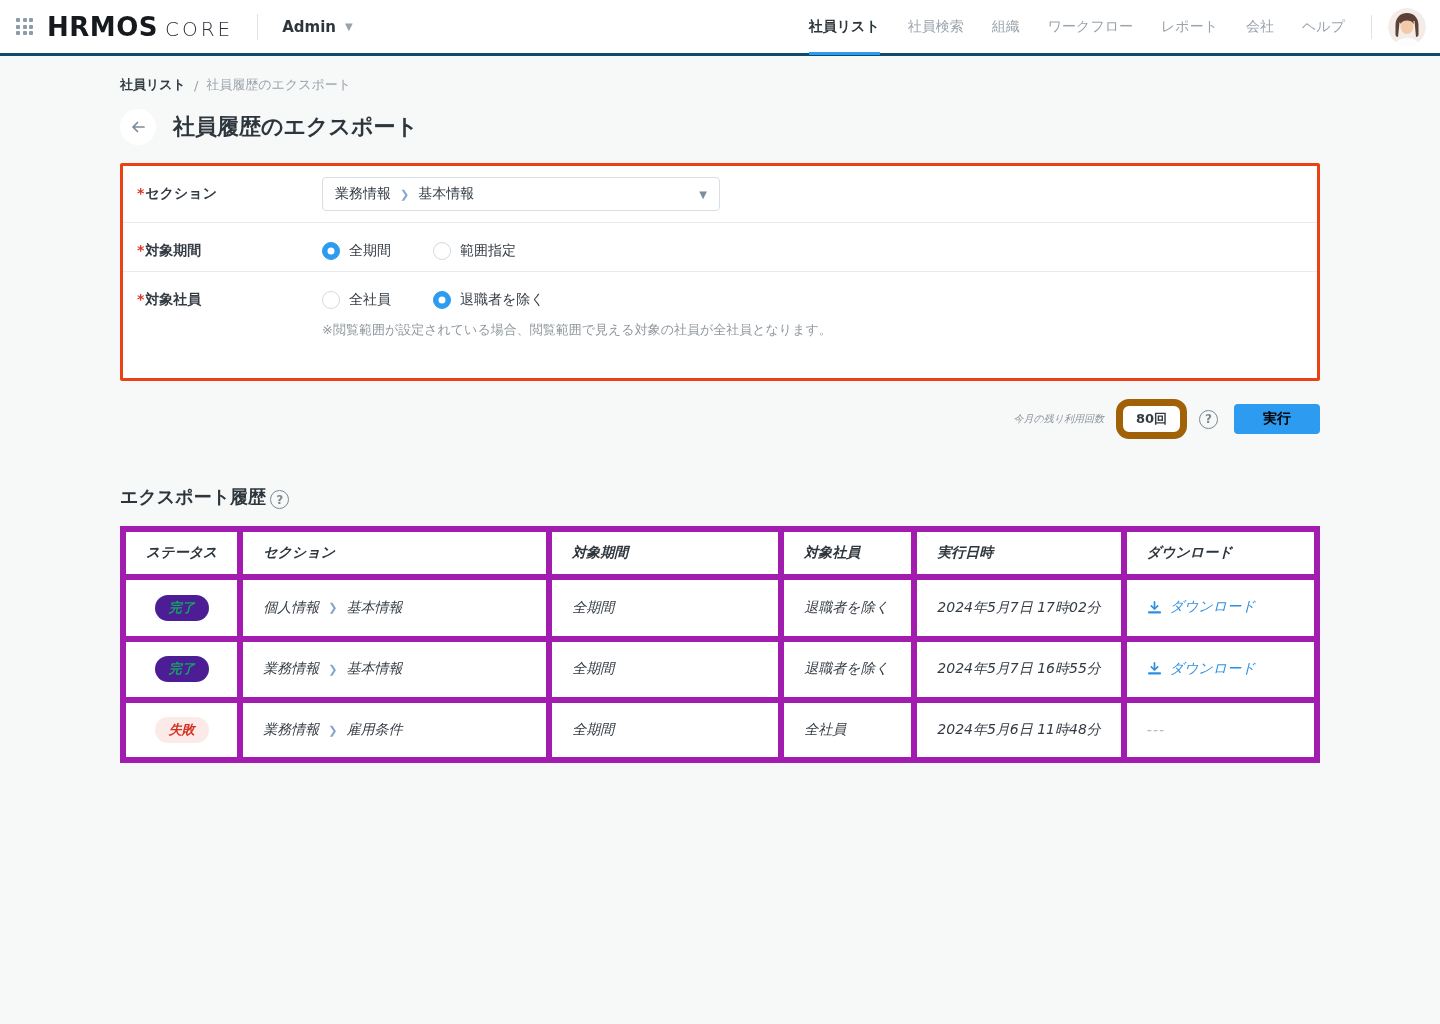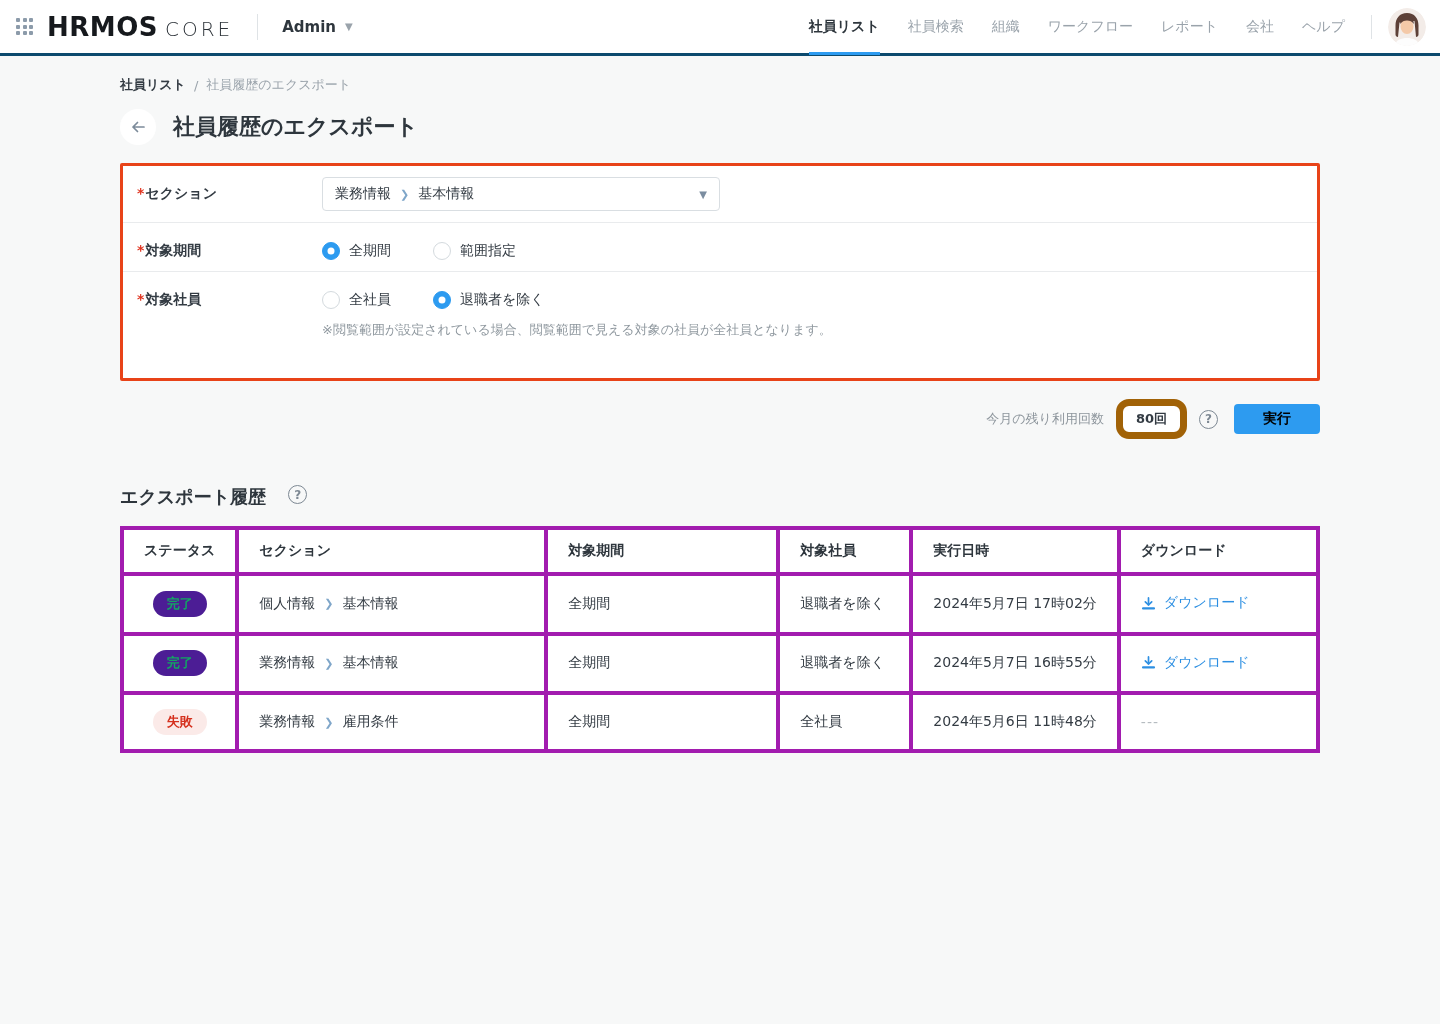--- a/index.html
+++ b/index.html
@@ -75,44 +75,44 @@
   .radio-circle.checked { background:#2d9bf0; border-color:#2d9bf0; }
   .radio-circle.checked::after {
     content:""; position:absolute; width:7px; height:7px; border-radius:50%;
     background:#fff; top:50%; left:50%; transform:translate(-50%,-50%);
   }
   .radio-label { font-size:14px; color:#333b43; }
   .form-note { margin:12px 0 7px; font-size:13px; color:#8f989f; }
   .row-tall { padding-bottom:32px; }
   
   .action-row { display:flex; align-items:center; justify-content:flex-end; gap:12px; margin-top:18px; }
-  .quota-label { font-size:13px; color:#8d959c; }
+  .quota-label { font-size:10px; color:#8d959c;font-style:italic; }
   .quota-badge {
     background:#fff; border:7px solid #a16207; border-radius:13px; padding:4px 13px;
     font-size:13px; font-weight:bold; color:#333b43;
   }
   .help-icon {
     width:19px; height:19px; border-radius:50%; border:1.5px solid #7d8893;
     color:#7d8893; font-size:12px; font-weight:bold; display:inline-flex;
     align-items:center; justify-content:center; cursor:pointer; flex:none;
   }
   .run-btn {
     width:86px; height:30px; background:#2d9bf0; color:#000000; border:none; border-radius:4px;
     font-size:14px; font-weight:bold; cursor:pointer; margin-left:4px;
     font-family:inherit;
   }
   
   .history { margin-top:46px; }
-  .history-head { display:flex; align-items:flex-start; gap:22px; }
+  .history-head { display:flex; align-items:flex-end; gap:4px; }
   .history-title { font-size:18px; font-weight:bold; color:#2e363d; }
   table.history-table {
     width:100%; margin-top:17px; border-collapse:collapse; background:#fff;
     border:1px solid #e4e7ea;
   }
-  .history-table th, .history-table td { border:4px solid #a21caf; }
+  .history-table th, .history-table td { border:6px solid #a21caf;font-style:italic; }
   .history-table th {
     font-size:14px; font-weight:bold; color:#2e363d; text-align:left;
     padding:12px 20px; white-space:nowrap;
   }
   .history-table td { font-size:14px; color:#333b43; padding:18px 20px; white-space:nowrap; }
   .history-table td.col-status { text-align:center; padding:12px 10px; }
   .badge {
     display:inline-block; padding:5px 14px; border-radius:14px;
     font-size:13px; font-weight:bold; line-height:1.2;
   }

